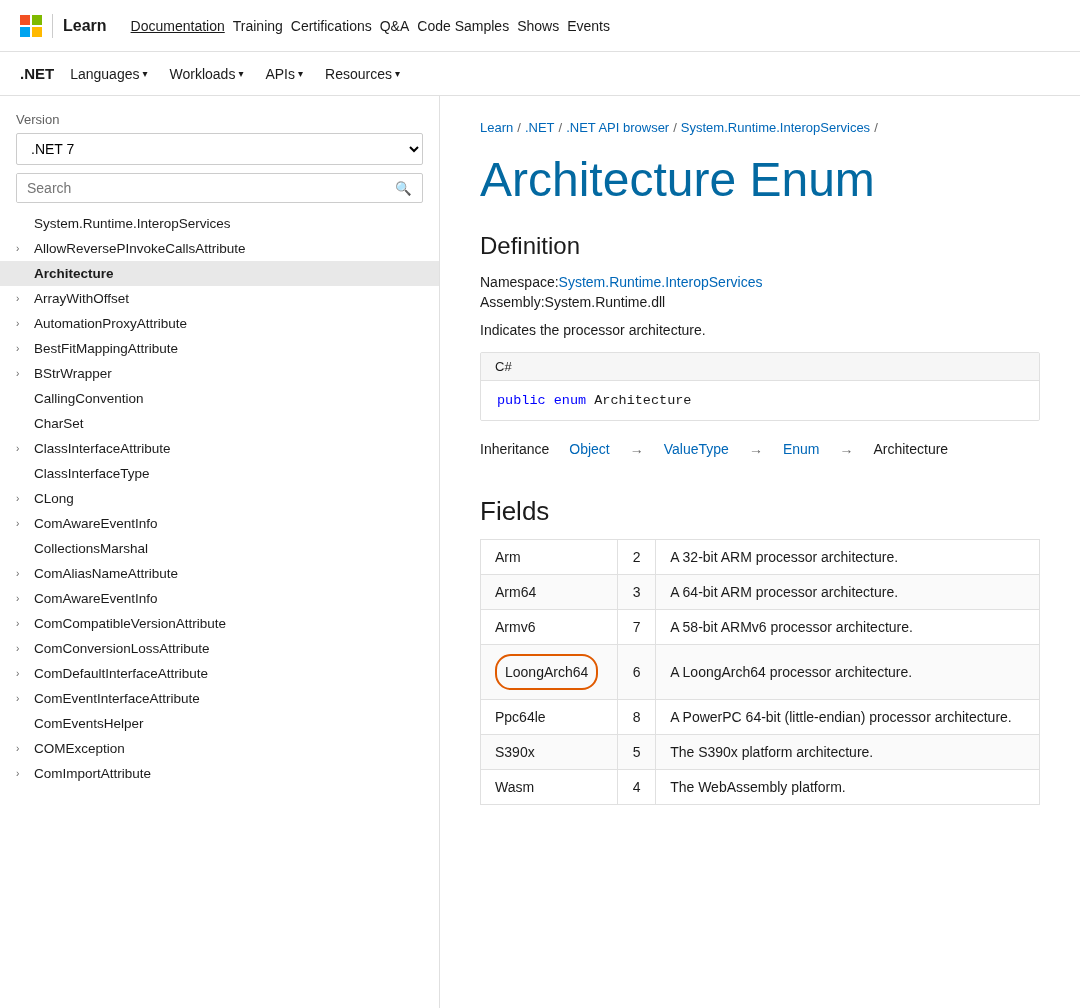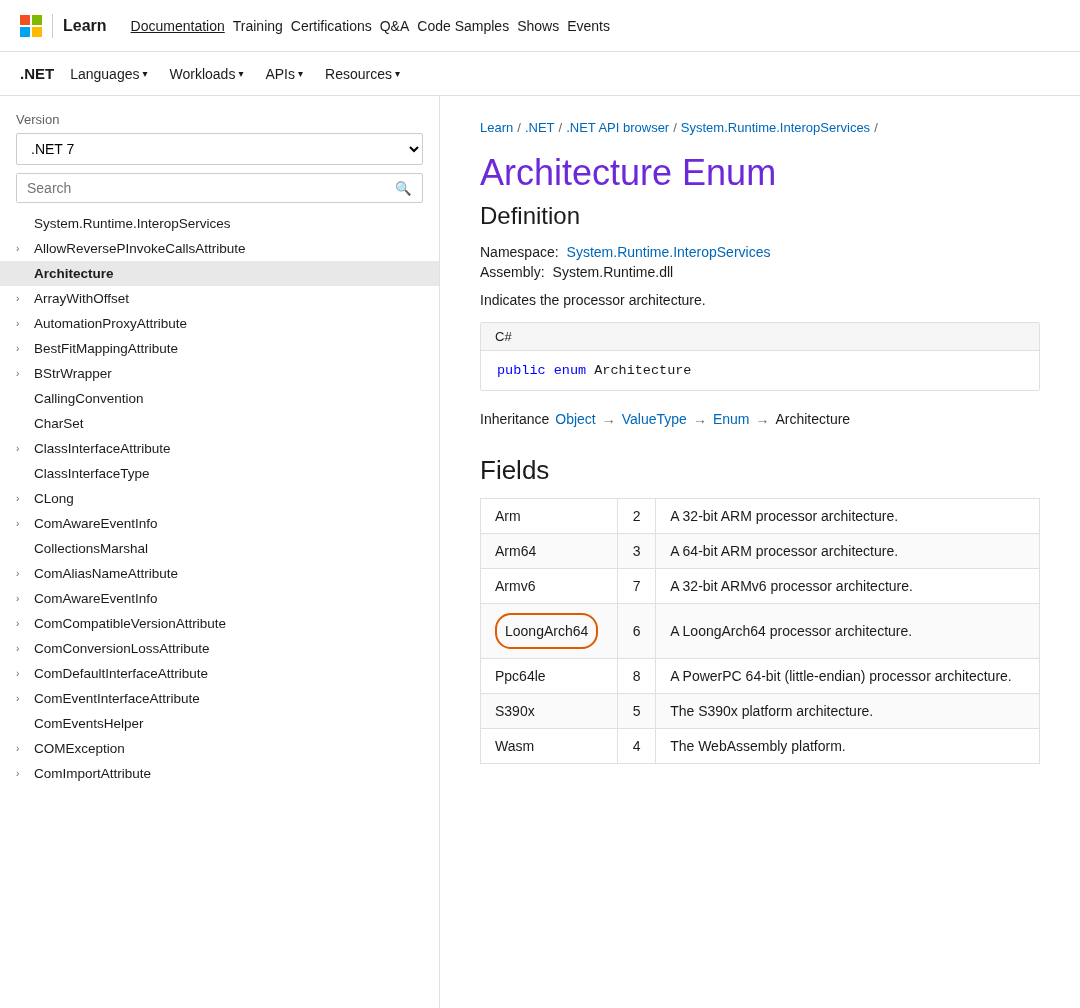--- a/index.html
+++ b/index.html
@@ -131,39 +131,39 @@
       align-items: center;
       gap: 4px;
       font-size: 13px;
       margin-bottom: 16px;
       flex-wrap: wrap;
     }
     .breadcrumb a { color: #0067b8; text-decoration: none; }
     .breadcrumb span { color: #666; }
 
     .page-title {
-      font-size: 36px;
+      font-size: 48px;
       font-weight: 300;
-      color: #6d28d9;
-      margin-bottom: 0;
+      color: #0369a1;
+      margin-bottom: 15px;
       line-height: 1.2;
     }
     .page-subtitle {
       font-size: 13px;
       color: #616161;
       margin-bottom: 24px;
     }
     .section-heading {
       font-size: 24px;
       font-weight: 300;
       color: #1b1b1b;
       margin-bottom: 14px;
       padding-top: 8px;
     }
-    .definition-row { display: flex; gap: 8px; font-size: 14px; margin-bottom: 4px; }
+    .definition-row { display: flex; font-size: 14px; margin-bottom: 4px; }
     .def-label { color: #1b1b1b; font-weight: 400; }
     .def-value { color: #0067b8; text-decoration: none; cursor: pointer; }
     .def-text { color: #1b1b1b; }
     .description { font-size: 14px; color: #1b1b1b; margin: 12px 0 14px; }
 
     
     .code-block {
       background: #f6f6f6;
       border: 1px solid #e0e0e0;
       border-radius: 2px;
@@ -182,23 +182,23 @@
       font-family: 'Consolas', 'Courier New', monospace;
       font-size: 13.5px;
       background: #fff;
     }
     .kw { color: #0000ff; }
     .code-plain { color: #1b1b1b; }
 
     
     .inheritance {
       font-size: 14px;
-      margin-bottom: 28px;
-      display: flex;
-      gap: 6px;
+      margin-bottom: 39px;
+      display: flex;
+      gap: 20px;
       flex-wrap: wrap;
     }
     .inherit-label { color: #1b1b1b; font-weight: 400; }
     .inherit-link { color: #0067b8; text-decoration: none; cursor: pointer; }
     .inherit-arrow { color: #666; }
     .inherit-end { color: #1b1b1b; }
 
     
     .fields-heading {
       font-size: 26px;
@@ -428,21 +428,21 @@
             <td class="field-desc">A 32-bit ARM processor architecture.</td>
           </tr>
           <tr>
             <td class="field-name">Arm64</td>
             <td class="field-num">3</td>
             <td class="field-desc">A 64-bit ARM processor architecture.</td>
           </tr>
           <tr>
             <td class="field-name">Armv6</td>
             <td class="field-num">7</td>
-            <td class="field-desc">A 32-bit ARMv6 processor architecture.</td>
+            <td class="field-desc">A 58-bit ARMv6 processor architecture.</td>
           </tr>
           <tr style="position:relative;">
             <td class="field-name" style="position:relative;">
               
               <span class="loong-highlight">LoongArch64</span>
             </td>
             <td class="field-num">6</td>
             <td class="field-desc">A LoongArch64 processor architecture.</td>
           </tr>
           <tr>

